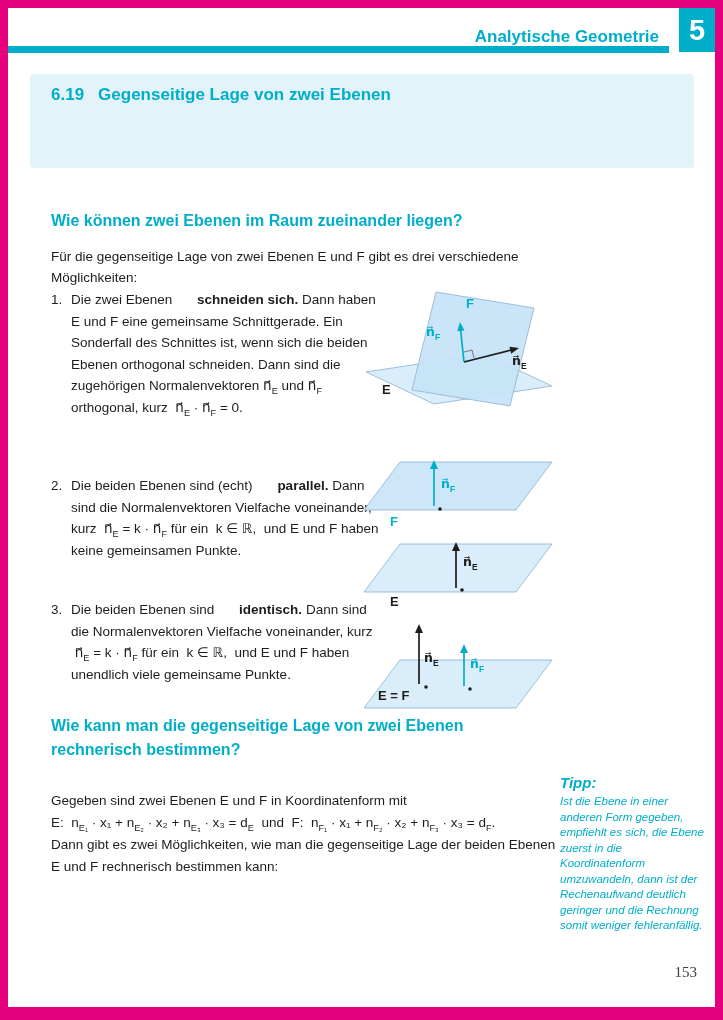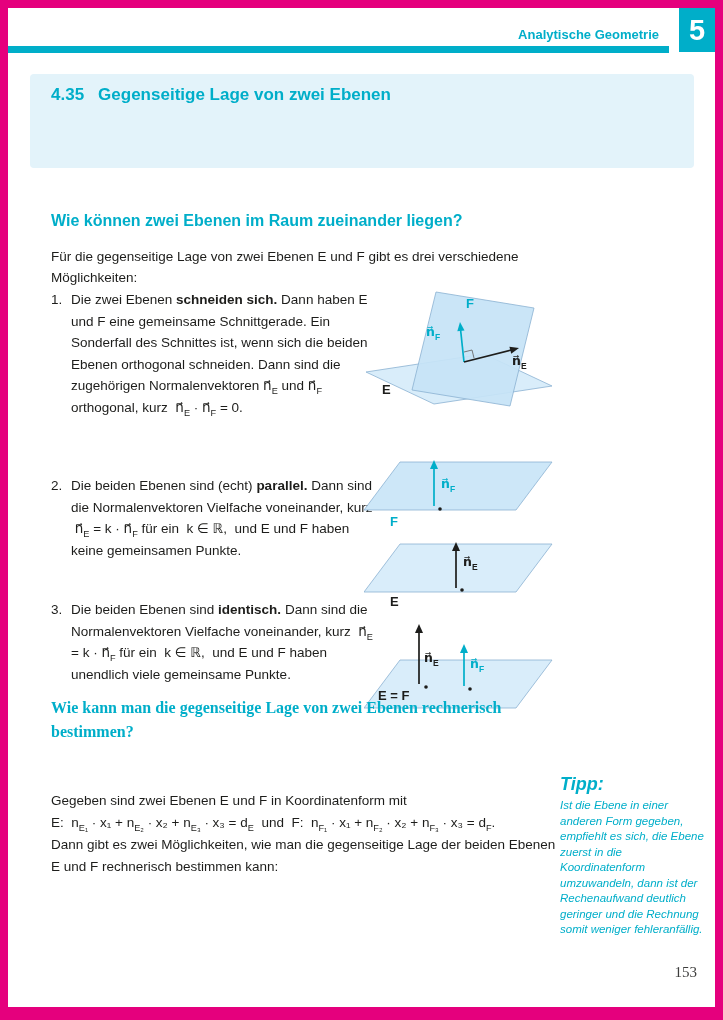--- a/index.html
+++ b/index.html
@@ -7,23 +7,23 @@
   .page {
     position:relative; width:723px; height:1020px; background:#fff;
     border-left:8px solid var(--frame-pink,#e5007d);
     border-right:8px solid var(--frame-pink,#e5007d);
     border-top:8px solid var(--frame-pink,#e5007d);
     border-bottom:13px solid var(--frame-pink,#e5007d);
     font-family:"Liberation Sans","DejaVu Sans",sans-serif;
     color:var(--text-dark,#1d1d1b); overflow:hidden;
   }
   sub { font-size:0.68em; line-height:0; }
-  b { font-weight:bold; }
+  b { font-weight:bold;margin-left:21px; }
 
-  .chapter-label { position:absolute; top:19px; right:56px; font-size:13px; font-weight:bold; color:var(--accent-cyan,#00aec9); }
+  .chapter-label { position:absolute; top:19px; right:56px; font-size:17px; font-weight:bold; color:var(--accent-cyan,#00aec9); }
   .header-bar { position:absolute; top:38px; left:0; width:661px; height:7px; background:var(--accent-cyan,#00aec9); }
   .chapter-box { position:absolute; top:0; right:0; width:36px; height:44px; background:var(--accent-cyan,#00aec9);
     display:flex; align-items:center; justify-content:center; }
   .chapter-box span { color:#fff; font-size:29px; font-weight:bold; }
 
   .intro-box { position:absolute; left:22px; top:66px; width:664px; min-height:94px;
     background:var(--box-blue,#e3f3fa); border-radius:4px; padding:11px 24px 14px 21px; }
   .intro-title-row { display:flex; gap:14px; align-items:baseline; margin-bottom:13px; }
   .sec-num, .sec-title { color:var(--accent-cyan,#00aec9); font-size:17px; font-weight:bold; }
   .bullet-row { display:flex; gap:10px; margin-bottom:8px; align-items:flex-start; padding-left:4px; }
@@ -43,43 +43,43 @@
 
   .diagram { position:absolute; }
   .d1 { left:356px; top:276px; width:192px; height:160px; }
   .d2 { left:356px; top:446px; width:194px; height:166px; }
   .d3 { left:356px; top:600px; width:194px; height:112px; }
   .diagram svg { position:absolute; left:0; top:0; }
   .dlabel { position:absolute; font-size:13px; font-weight:bold; }
   .vlabel { position:absolute; font-size:12.5px; font-weight:bold; }
   .cyan { color:var(--accent-cyan,#00aec9); }
 
-  .s2-heading { top:688px; width:480px;font-family:Liberation Serif, serif; }
+  .s2-heading { top:706px; width:480px; }
   .s2-paragraph { position:absolute; left:43px; top:782px; width:512px; font-size:13.5px; line-height:22px; }
 
   .tip { position:absolute; left:552px; top:766px; width:144px; color:var(--accent-cyan,#00aec9); font-style:italic; }
-  .tip-label { font-size:18px; font-weight:bold; margin-bottom:3px; }
+  .tip-label { font-size:15px; font-weight:bold; margin-bottom:3px; }
   .tip-text { font-size:11.5px; line-height:15.5px; }
 
   .page-number { position:absolute; right:18px; top:956px; font-size:15px; color:#3d3d3c;font-family:Liberation Serif, serif; }
 </style>
 </head>
 <body>
 
 <div class="page">
 
   <div class="chapter-label">Analytische Geometrie</div>
   <div class="header-bar"></div>
   <div class="chapter-box">
     <span>5</span>
   </div>
 
   <div class="intro-box">
     <div class="intro-title-row">
-      <span class="sec-num">4.35</span>
+      <span class="sec-num">6.19</span>
       <span class="sec-title">Gegenseitige Lage von zwei Ebenen</span>
     </div>
   </div>
 
   <div class="s-heading s1-heading">Wie können zwei Ebenen im Raum zueinander liegen?</div>
   <div class="s1-intro">Für die gegenseitige Lage von zwei Ebenen E und F gibt es drei verschiedene Möglichkeiten:</div>
 
   <div class="list-item li-1">
     <span class="item-num">1.</span>
     <span class="item-text">Die zwei Ebenen <b>schneiden sich.</b> Dann haben E und F eine gemeinsame Schnittgerade. Ein Sonderfall des Schnittes ist, wenn sich die beiden Ebenen orthogonal schneiden. Dann sind die zugehörigen Normalenvektoren n⃗<sub>E</sub> und n⃗<sub>F</sub> orthogonal, kurz &nbsp;n⃗<sub>E</sub> · n⃗<sub>F</sub> = 0.</span>

